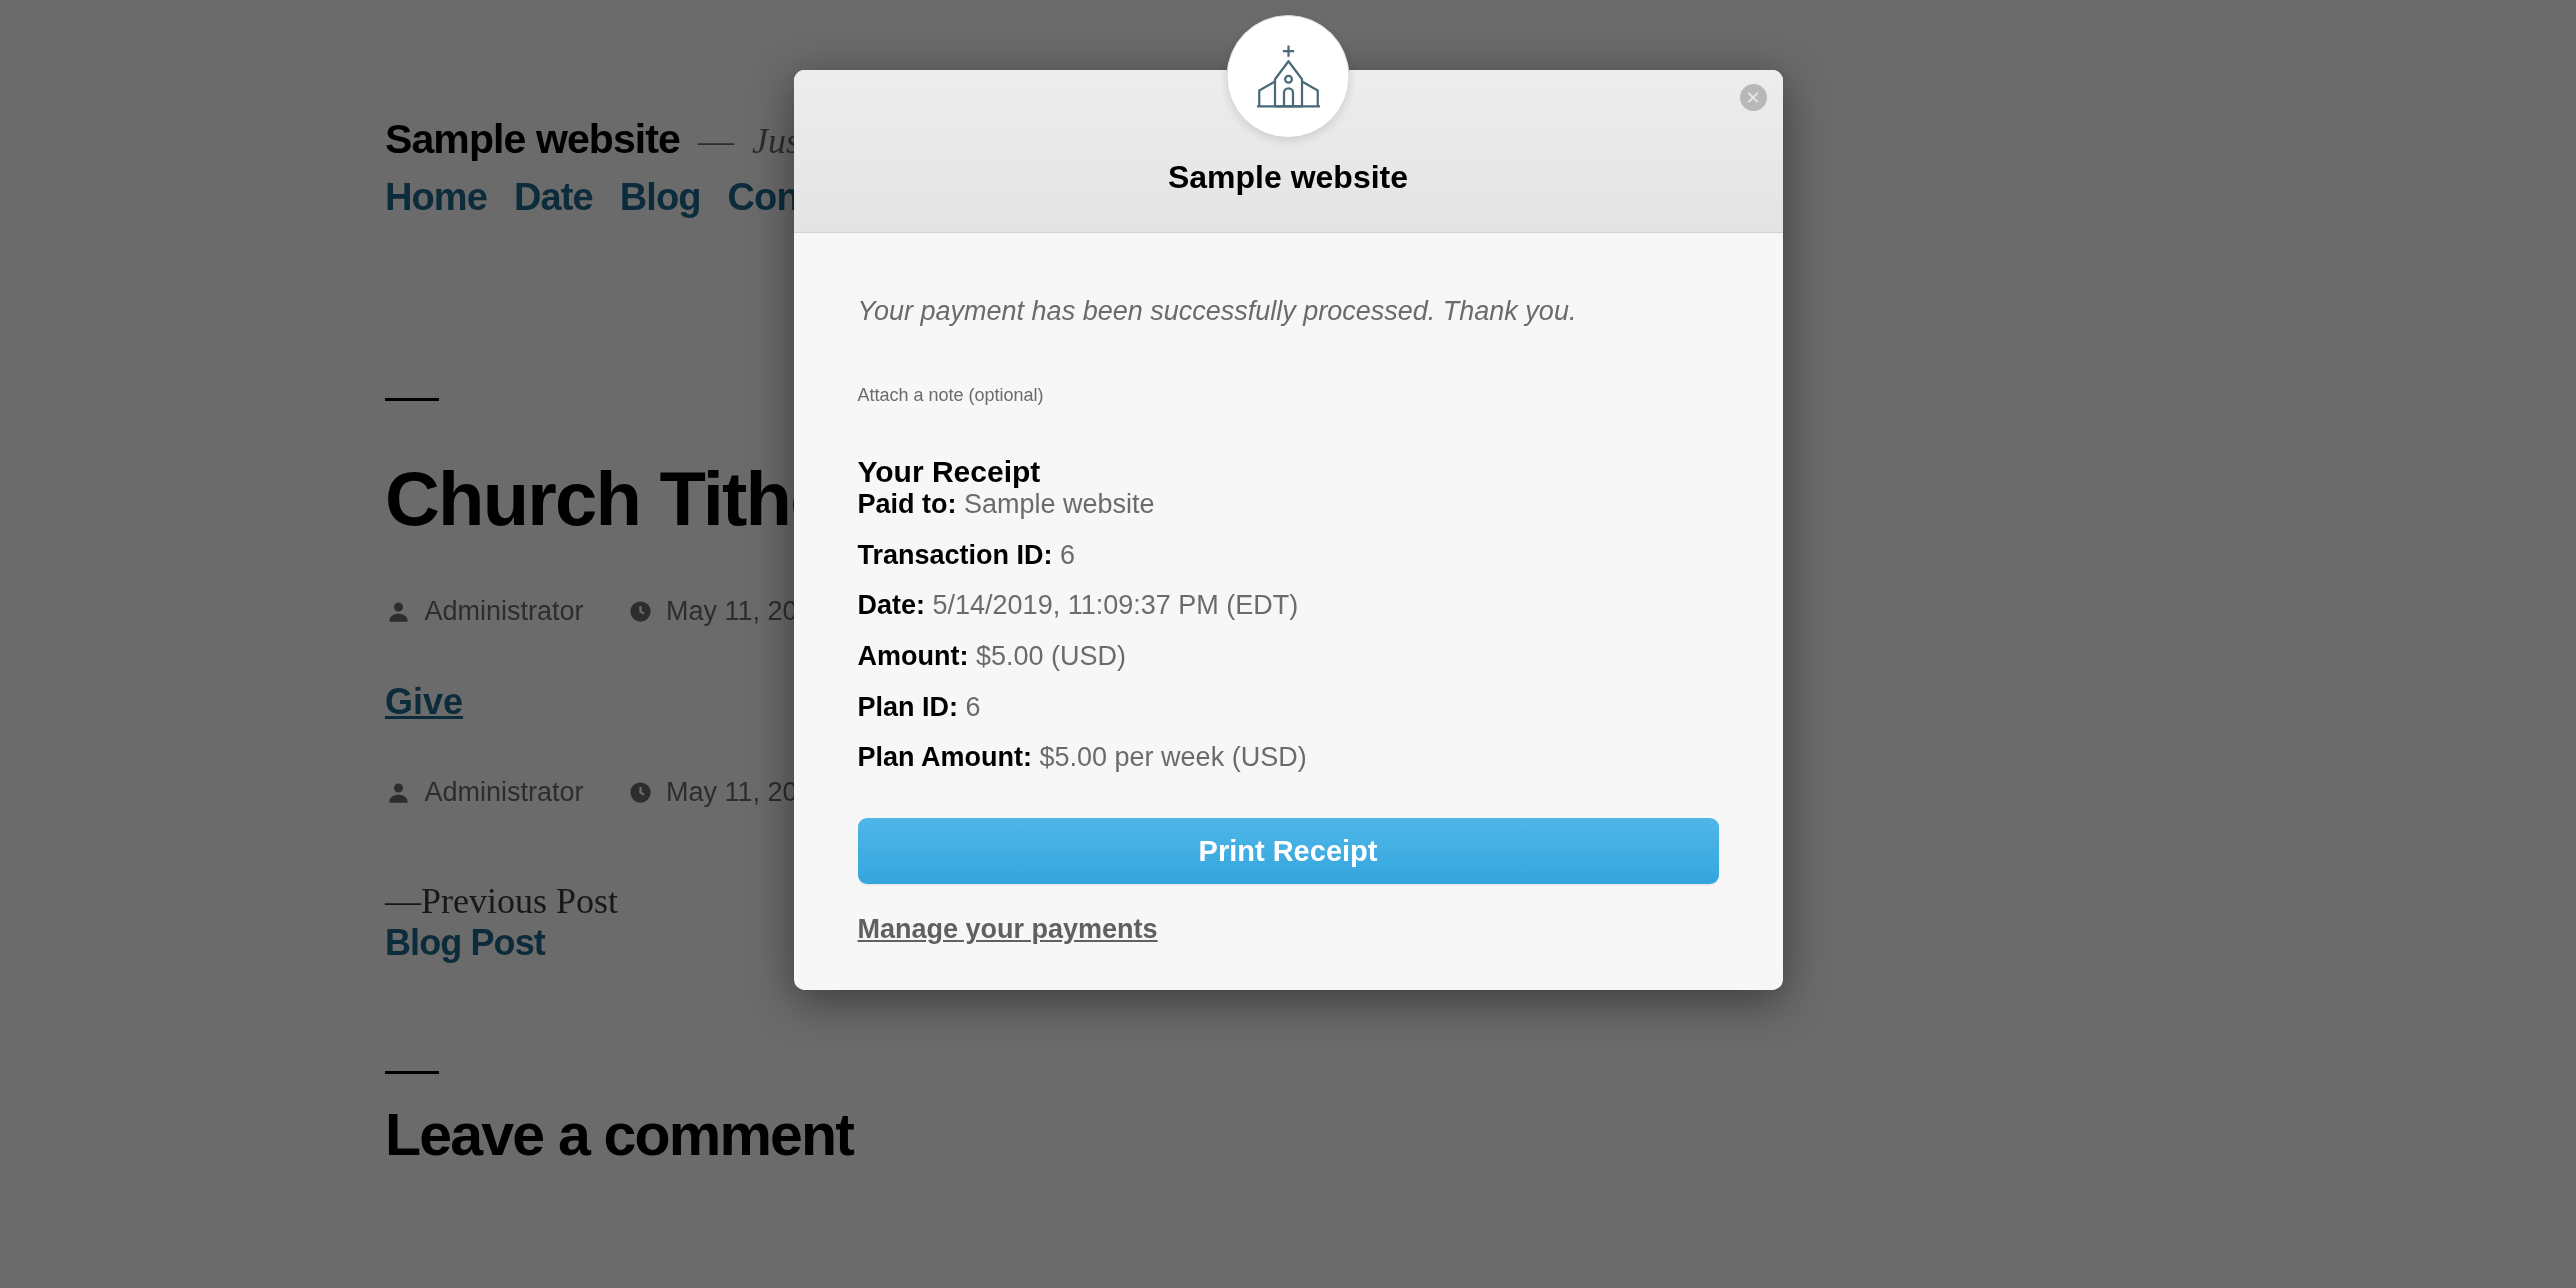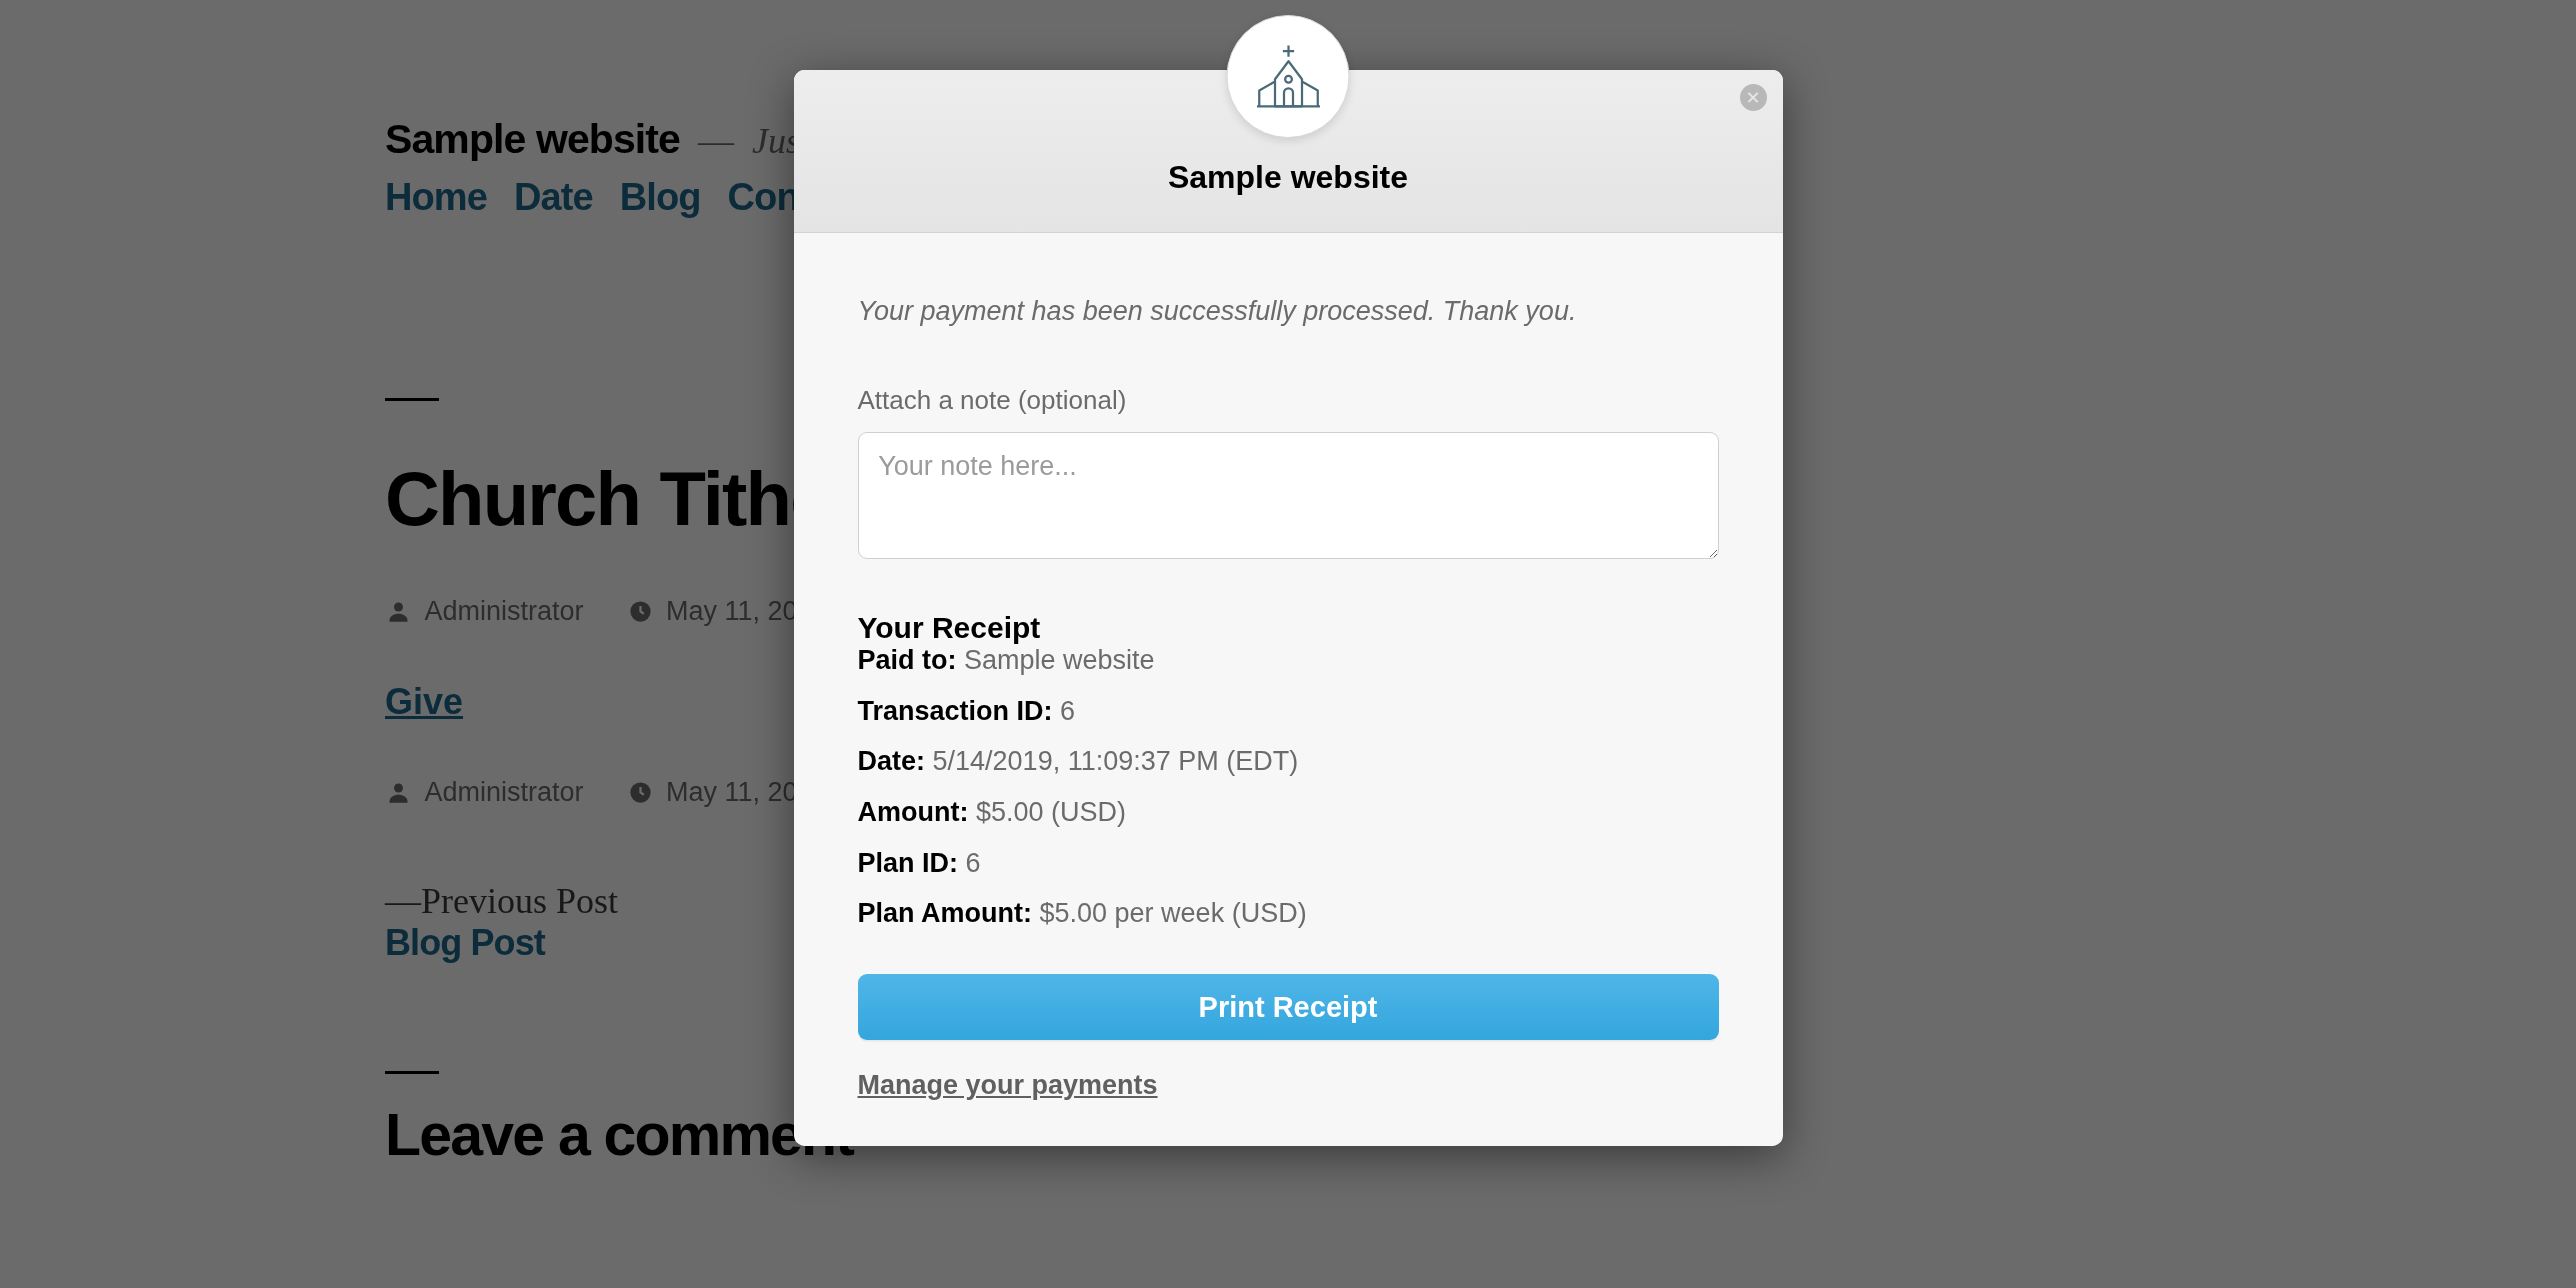--- a/index.html
+++ b/index.html
@@ -200,23 +200,23 @@
   }
 
   .success-msg {
     font-size: 27px;
     color: #6b6b6b;
     margin-bottom: 58px;
     font-style: italic;
   }
 
   .note-label {
-    font-size: 26px;
-    color: #6b6b6b;
-    margin-bottom: 16px;
+    font-size: 18px;
+    color: #6b6b6b;
+    margin-bottom: 4px;
   }
   .note-textarea {
     width: 100%;
     height: 127px;
     border: 0.9px solid #cfcfcf;
     border-radius: 9px;
     padding: 18px 19.7px;
     font-size: 27px;
     font-family: inherit;
     resize: both;
@@ -367,21 +367,20 @@
       <div class="close-btn">
         <span>✕</span>
       </div>
       <div class="modal-header-title">Sample website</div>
     </div>
 
     <div class="modal-body">
       <p class="success-msg">Your payment has been successfully processed. Thank you.</p>
 
       <div class="note-label">Attach a note (optional)</div>
-      <textarea class="note-textarea" placeholder="Your note here..." style=""></textarea>
 
       <h3 class="receipt-heading">Your Receipt</h3>
 
       <div class="receipt-line">
         <span class="k">Paid to:</span>
         <span>Sample website</span>
       </div>
       <div class="receipt-line">
         <span class="k">Transaction ID:</span>
         <span>6</span>

